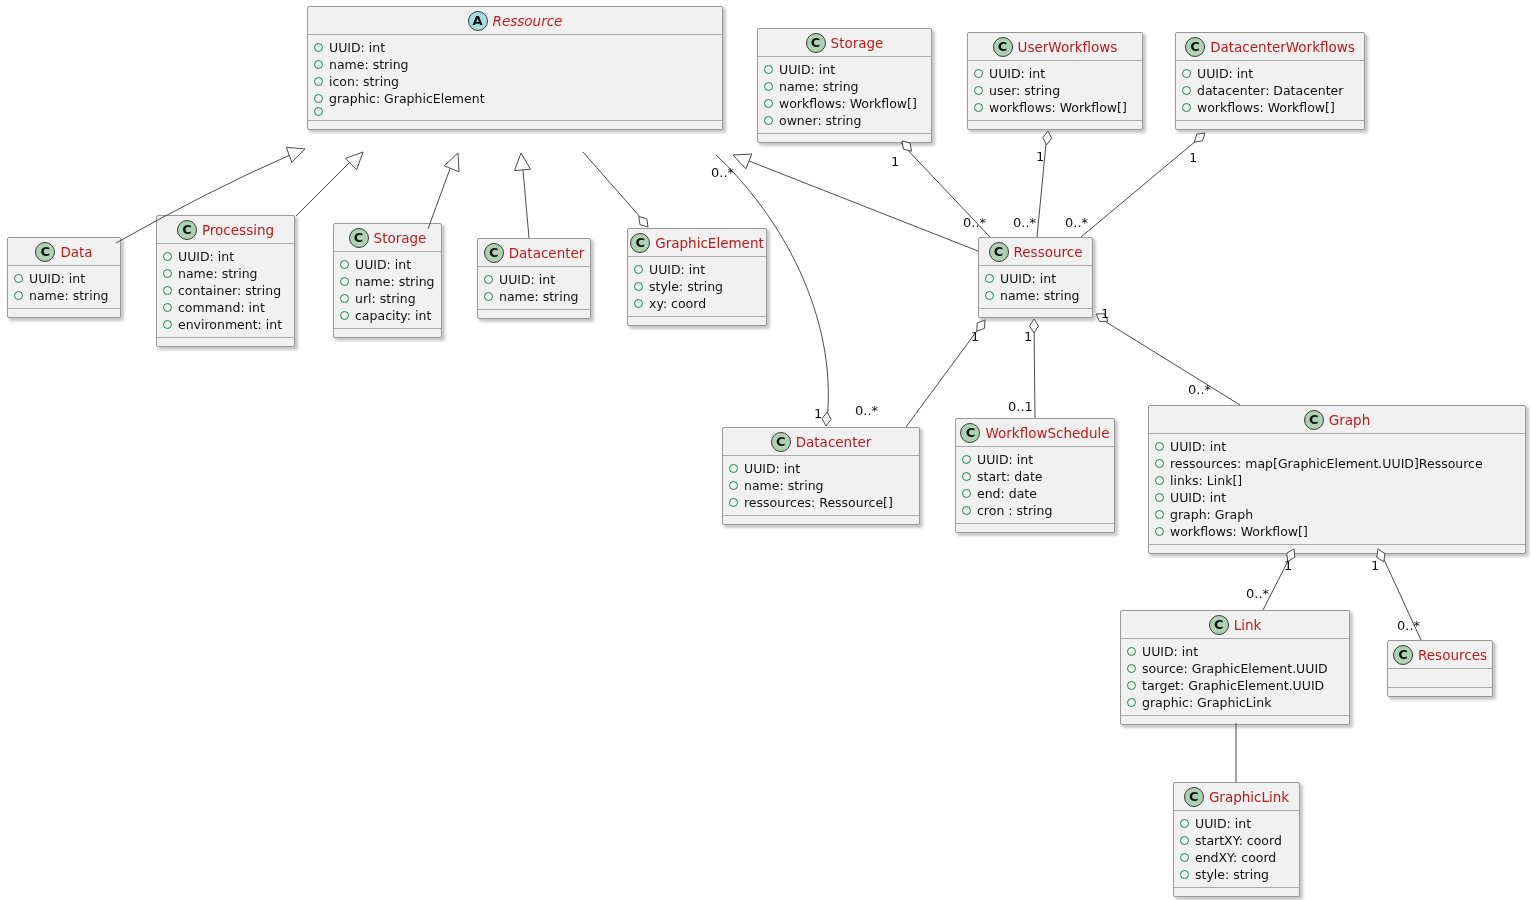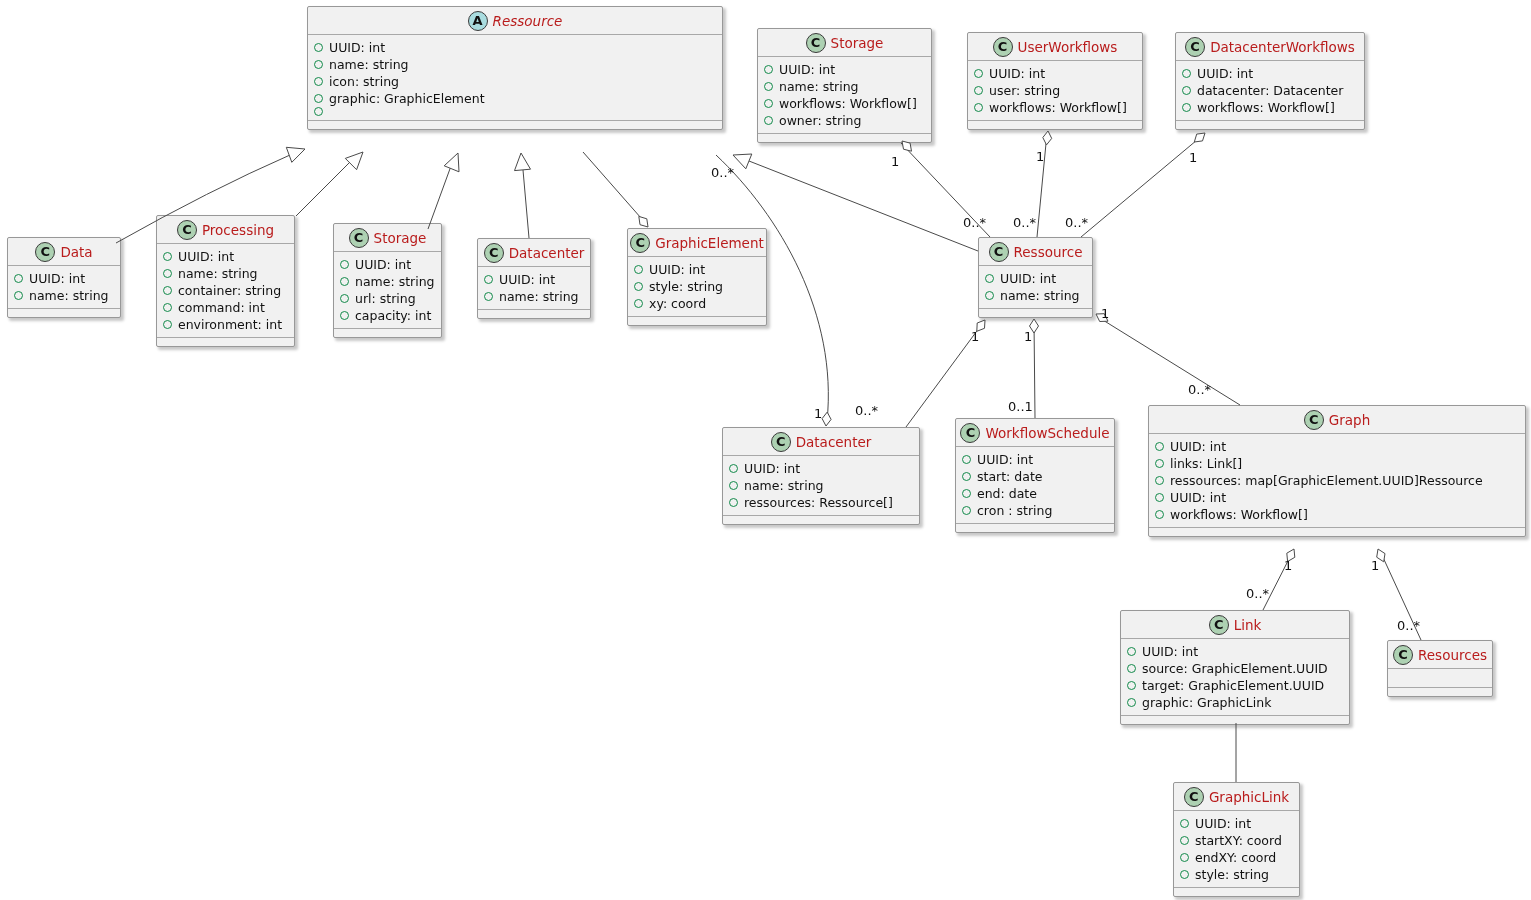--- a/index.html
+++ b/index.html
@@ -363,29 +363,33 @@
         <span class="icon-circle icon-class">C</span>
         <span class="ttl">Graph</span>
       </div>
       <div class="cls-attrs">
         <div class="attr-row">
           <span class="bullet"></span>
           <span>UUID: int</span>
         </div>
         <div class="attr-row">
           <span class="bullet"></span>
+          <span>ressources: map[GraphicElement.UUID]Ressource</span>
+        </div>
+        <div class="attr-row">
+          <span class="bullet"></span>
           <span>links: Link[]</span>
         </div>
         <div class="attr-row">
           <span class="bullet"></span>
-          <span>ressources: map[GraphicElement.UUID]Ressource</span>
-        </div>
-        <div class="attr-row">
-          <span class="bullet"></span>
-          <span>UUID: int</span>
+          <span>UUID: int</span>
+        </div>
+        <div class="attr-row">
+          <span class="bullet"></span>
+          <span>graph: Graph</span>
         </div>
         <div class="attr-row">
           <span class="bullet"></span>
           <span>workflows: Workflow[]</span>
         </div>
       </div>
       <div class="cls-footer"></div>
     </div>
     <div class="uml-class" style="left: 1120px; top: 610px; width: 230px;">
       <div class="cls-title">

